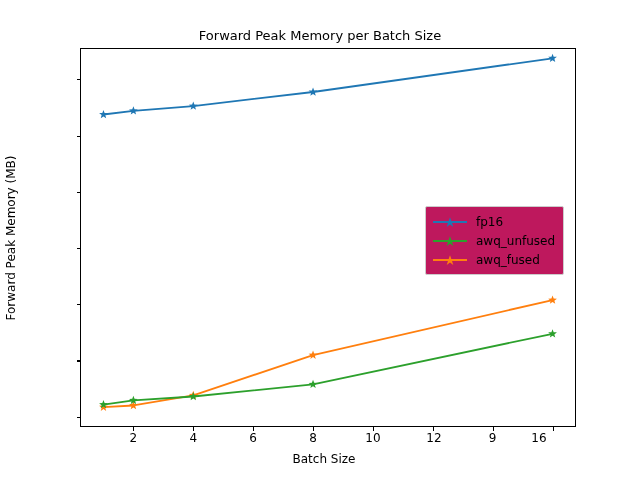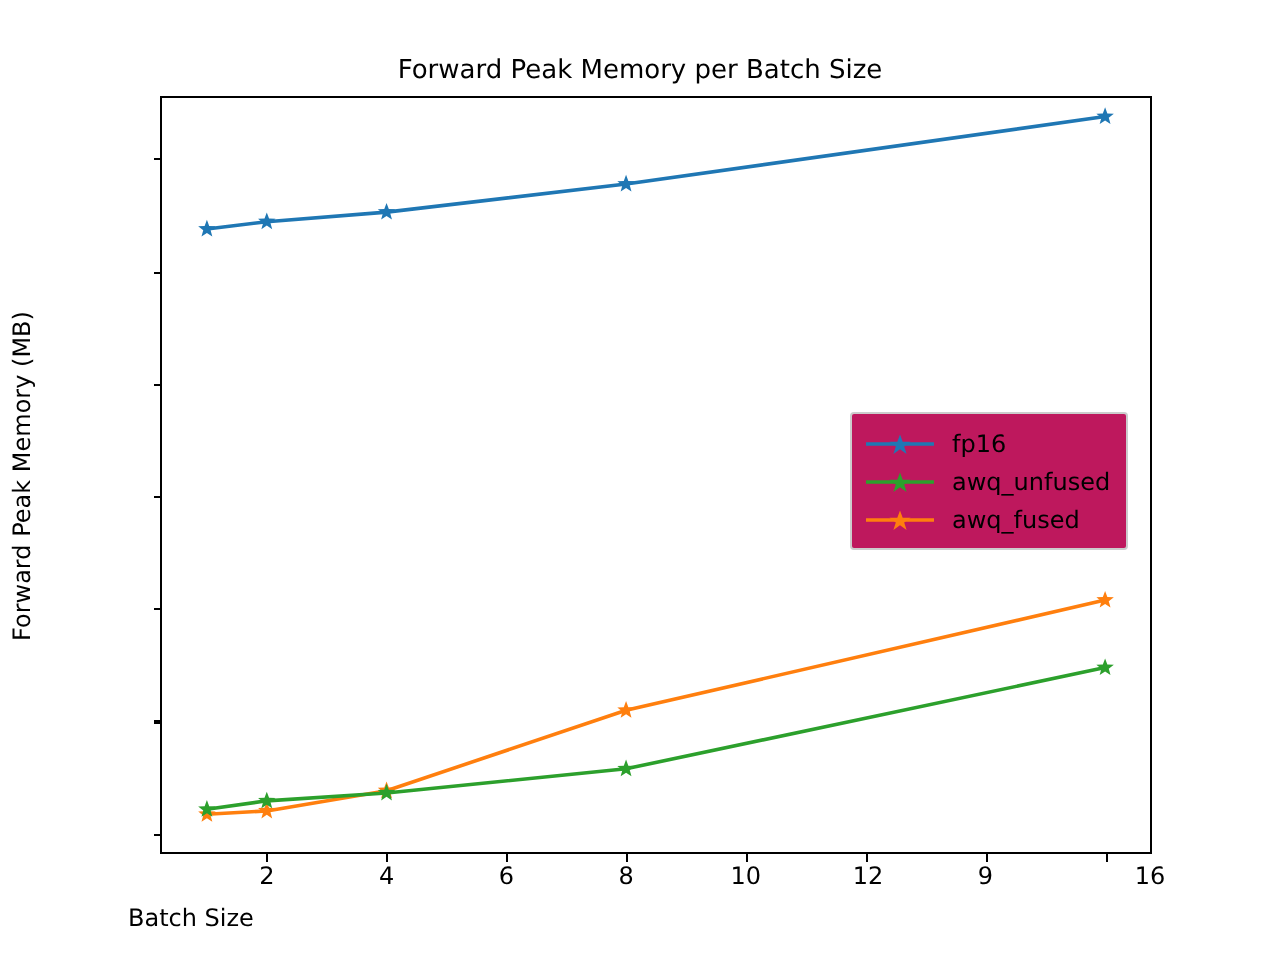--- a/index.html
+++ b/index.html
@@ -62,23 +62,24 @@
   }
   .xtick-mark {
     position: absolute;
     top: 427px;
     width: 1.05px;
     height: 3.5px;
     background: #000000;
   }
   #xlabel {
     position: absolute;
-    left: 64px;
+    left: 76px;
     top: 452px;
     width: 496px;
+    text-align: center;
     font-size: 12px;
     color: #000000;
   }
   #ylabel-wrap {
     position: absolute;
     left: 0;
     top: 48px;
     width: 22px;
     height: 379px;
   }
@@ -143,21 +144,21 @@
     </div>
 
   <div id="xtick-labels">
       <div class="xtick-label" style="left: 133.394px;">2</div>
       <div class="xtick-label" style="left: 193.273px;">4</div>
       <div class="xtick-label" style="left: 253.152px;">6</div>
       <div class="xtick-label" style="left: 313.03px;">8</div>
       <div class="xtick-label" style="left: 372.909px;">10</div>
       <div class="xtick-label" style="left: 434px;">12</div>
       <div class="xtick-label" style="left: 492.667px;">9</div>
-      <div class="xtick-label" style="left: 575px;">16</div>
+      <div class="xtick-label" style="left: 539px;">16</div>
     </div>
   <div id="xtick-marks">
       <div class="xtick-mark" style="left: 133.394px;"></div>
       <div class="xtick-mark" style="left: 193.273px;"></div>
       <div class="xtick-mark" style="left: 253.152px;"></div>
       <div class="xtick-mark" style="left: 313.03px;"></div>
       <div class="xtick-mark" style="left: 372.909px;"></div>
       <div class="xtick-mark" style="left: 432.788px;"></div>
       <div class="xtick-mark" style="left: 492.667px;"></div>
       <div class="xtick-mark" style="left: 552.545px;"></div>

